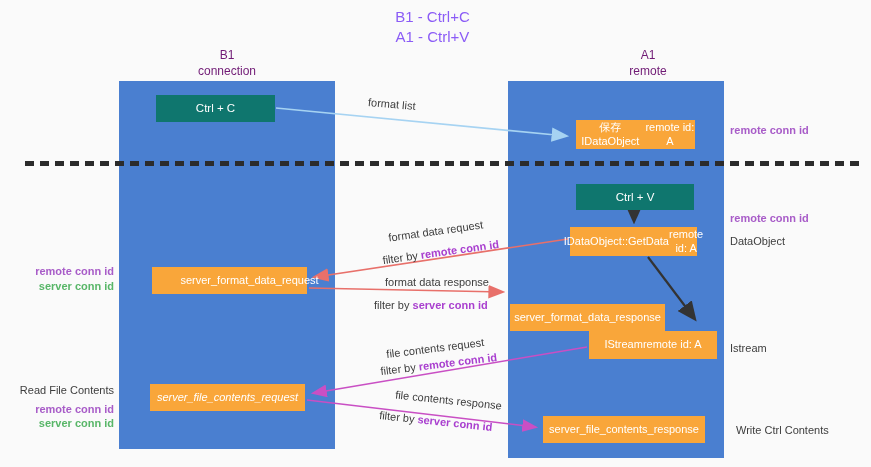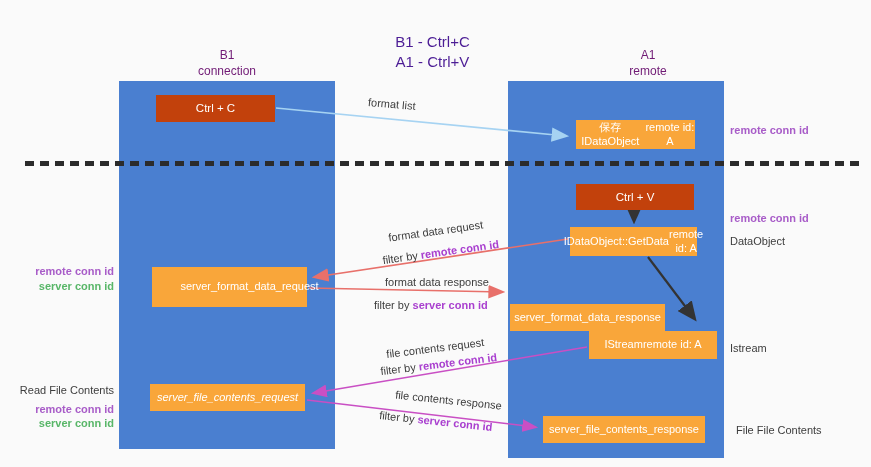--- a/index.html
+++ b/index.html
@@ -4,38 +4,38 @@
 <style>
   * { margin:0; padding:0; box-sizing:border-box; }
   body { font-family:"Liberation Sans", sans-serif; background:#e8e8e8; }
   #stage {
     position:relative; width:871px; height:467px;
     background:#fafafa; overflow:hidden;
     font-family:"Liberation Sans", sans-serif;
   }
   .title {
     position:absolute; left:300px; top:7px; width:265px;
-    text-align:center; font-size:15px; line-height:1.35; color:#4c1d95;margin-top:25px;
+    text-align:center; font-size:15px; line-height:1.35; color:#8b5cf6;
   }
   .col-header {
     position:absolute; width:216px; text-align:center;
     font-size:12px; line-height:1.3; color:#701a75; top:48px;
   }
   .column { position:absolute; top:81px; width:216px; background:#4a7fd0; }
   #col-left  { left:119px; height:368px; }
   #col-right { left:508px; height:377px; }
   .dashline {
     position:absolute; left:25px; top:161px; width:838px; height:5px;
     background:repeating-linear-gradient(90deg,#2b2b2b 0 9px,transparent 9px 15px);
   }
   .box {
     position:absolute; display:flex; align-items:center; justify-content:center;
     color:#fff; font-size:11.5px; text-align:center; line-height:1.25;
   }
-  .box.green  { background:#c2410c; }
+  .box.green  { background:#0f766e; }
   .box.orange { background:#f9a63a; }
   .box.two-line { flex-direction:row; font-size:11px; }
   .flow-label {
     position:absolute; font-size:11px; color:#3d3d3d; white-space:nowrap;
     transform-origin:center;
   }
   .hl { color:#a93fcf; font-weight:bold; }
   .ann { position:absolute; font-size:11px; white-space:nowrap; }
   .ann.purple { color:#a85cc8; font-weight:bold; }
   .ann.green  { color:#58b668; font-weight:bold; }
@@ -102,21 +102,21 @@
 
   <div class="box green" style="left:576px; top:184px; width:118px; height:26px;">
     <span>Ctrl + V</span>
   </div>
 
   <div class="box orange two-line" style="left:570px; top:227px; width:127px; height:29px;">
     <span>IDataObject::GetData</span>
     <span>remote id: A</span>
   </div>
 
-  <div class="box orange" style="left:152px; top:267px; width:155px; height:40px; font-size:11px;padding-left:40px;">
+  <div class="box orange" style="left:152px; top:267px; width:155px; height:27px; font-size:11px;padding-left:40px;">
     <span>server_format_data_request</span>
   </div>
 
   <div class="box orange" style="left:510px; top:280px; width:155px; height:27px; font-size:11px;margin-top:24px;">
     <span>server_format_data_response</span>
   </div>
 
   <div class="box orange two-line" style="left:589px; top:331px; width:128px; height:28px;">
     <span>IStream</span>
     <span>remote id: A</span>
@@ -149,21 +149,21 @@
 
   <div class="flow-label" style="left:395px; top:394px; transform:rotate(6deg);">file contents response</div>
   <div class="flow-label" style="left:379px; top:415px; transform:rotate(6deg);">
     <span>filter by </span><span class="hl">server conn id</span>
   </div>
 
   <div class="ann purple" style="left:730px; top:124px;">remote conn id</div>
   <div class="ann purple" style="left:730px; top:212px;">remote conn id</div>
   <div class="ann dark" style="left:730px; top:235px;">DataObject</div>
   <div class="ann dark" style="left:730px; top:342px;">Istream</div>
-  <div class="ann dark" style="left:736px; top:424px;">File File Contents</div>
+  <div class="ann dark" style="left:736px; top:424px;">Write Ctrl Contents</div>
 
   <div class="ann purple left-ann" style="top:265px;">remote conn id</div>
   <div class="ann green left-ann" style="top:280px;">server conn id</div>
   <div class="ann dark left-ann" style="top:384px;">Read File Contents</div>
   <div class="ann purple left-ann" style="top:403px;">remote conn id</div>
   <div class="ann green left-ann" style="top:417px;">server conn id</div>
 
 </div>
 
 </body></html>

